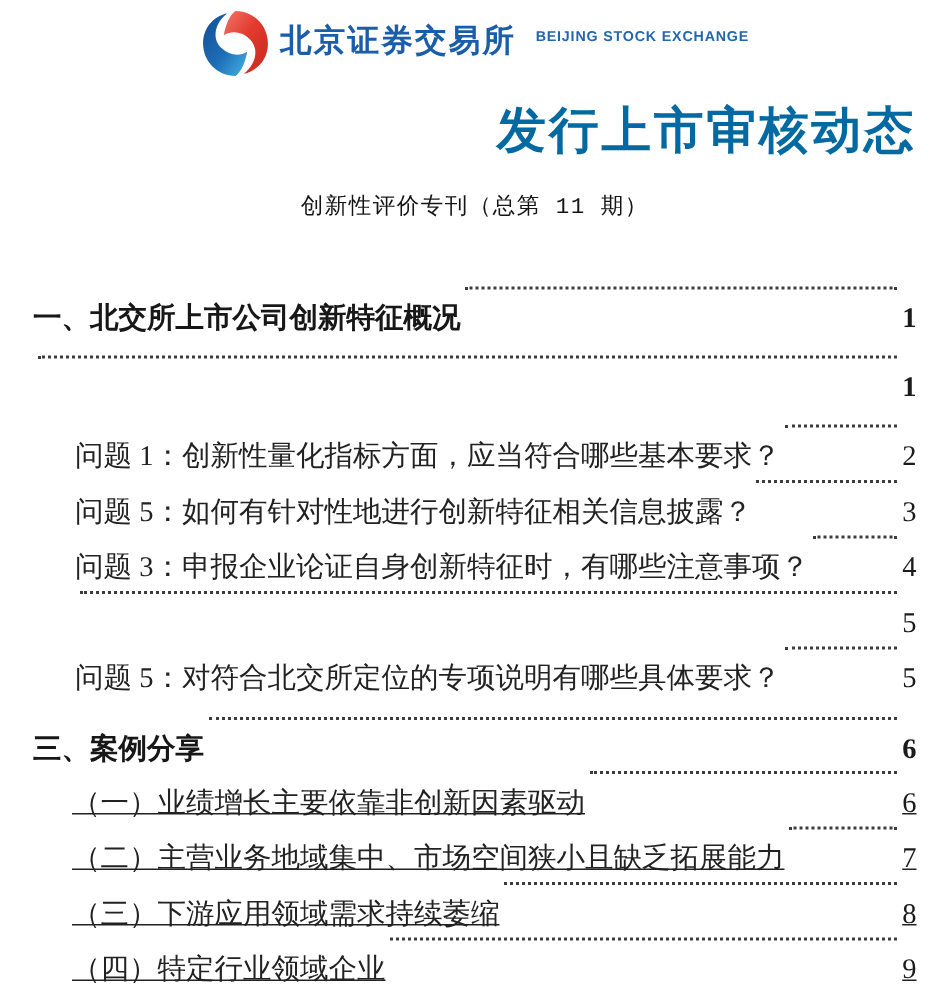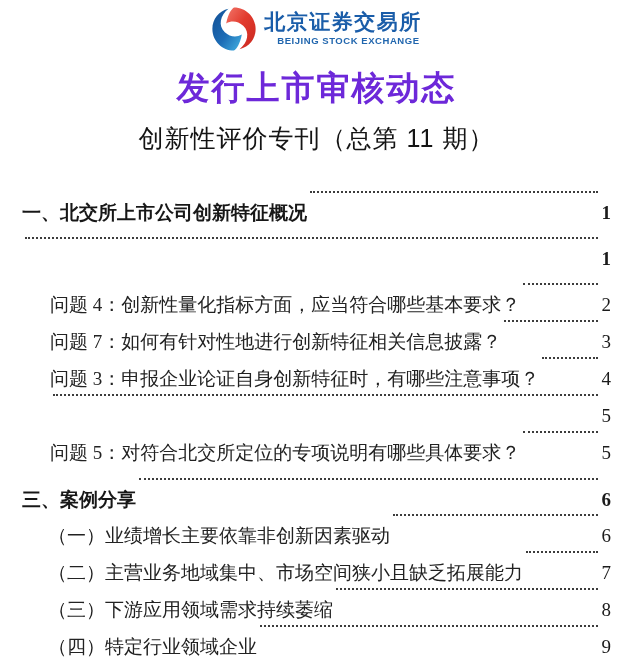--- a/index.html
+++ b/index.html
@@ -15,54 +15,54 @@
   
   .logo-row {
     display: flex;
     justify-content: center;
     align-items: center;
     gap: 7px;
     padding-top: 5px;
     height: 52px;
   }
   .logo-icon { width: 46px; height: 46px; flex: 0 0 auto; }
-  .logo-text { display: flex; flex-direction: column; line-height: 1.05; }
+  .logo-text { display: flex; flex-direction: row; line-height: 1.05; }
   .logo-text-cn {
     font-size: 21px;
     font-weight: 700;
     color: #1a5da9;
     letter-spacing: 1.5px;
     font-family: "Liberation Sans", sans-serif;
   }
   .logo-text-en {
     font-size: 9.5px;
     font-weight: 700;
     color: #2166ae;
     letter-spacing: 0.55px;
     margin-top: 3px;
     font-family: "Liberation Sans", sans-serif;
     padding-left: 13px;
   }
 
   
   .doc-title {
     margin-top: 17px;
-    text-align: center;
+    text-align: right;
     font-family: "Liberation Serif", serif;
     font-weight: 700;
     font-size: 33px;
     line-height: 38px;
     letter-spacing: 2px;
-    color: #6d28d9;
+    color: #0369a1;
   }
   .doc-subtitle {
     margin-top: 19px;
     text-align: center;
-    font-family: Liberation Sans, sans-serif;
-    font-size: 25px;
+    font-family: Liberation Mono, monospace;
+    font-size: 15px;
     line-height: 25px;
     color: #141414;
     letter-spacing: 1px;
   }
 
   
   .toc { margin-top: 49px; }
   .toc-row {
     display: flex;
     align-items: flex-start;
@@ -92,21 +92,21 @@
     color: #171717;
     margin-bottom: 20px;
   }
   .row-question, .row-case {
     font-family: "Liberation Serif", serif;
     font-size: 19px;
     color: #222222;
     margin-bottom: 11px;
   }
   .row-question { padding-left: 28px; }
-  .row-case { padding-left: 26px; }
+  .row-case { padding-left: 26px; text-decoration: underline; }
   .mt10 { margin-top: 21px; }
   .mb10 { margin-bottom: 10px !important; }
 </style>
 </head>
 <body>
 
 <div class="page">
 
   <div class="logo-row">
     <svg class="logo-icon" viewBox="0 0 100 100" aria-hidden="true">
@@ -141,27 +141,27 @@
       <span class="toc-leader"></span>
       <span class="toc-page">1</span>
     </div>
 
     <div class="toc-row row-section">
       <span class="toc-leader"></span>
       <span class="toc-page">1</span>
     </div>
 
     <div class="toc-row row-question">
-      <span class="toc-label">问题 4：创新性量化指标方面，应当符合哪些基本要求？</span>
+      <span class="toc-label">问题 1：创新性量化指标方面，应当符合哪些基本要求？</span>
       <span class="toc-leader"></span>
       <span class="toc-page">2</span>
     </div>
 
     <div class="toc-row row-question">
-      <span class="toc-label">问题 7：如何有针对性地进行创新特征相关信息披露？</span>
+      <span class="toc-label">问题 5：如何有针对性地进行创新特征相关信息披露？</span>
       <span class="toc-leader"></span>
       <span class="toc-page">3</span>
     </div>
 
     <div class="toc-row row-question">
       <span class="toc-label">问题 3：申报企业论证自身创新特征时，有哪些注意事项？</span>
       <span class="toc-leader"></span>
       <span class="toc-page">4</span>
     </div>
 

